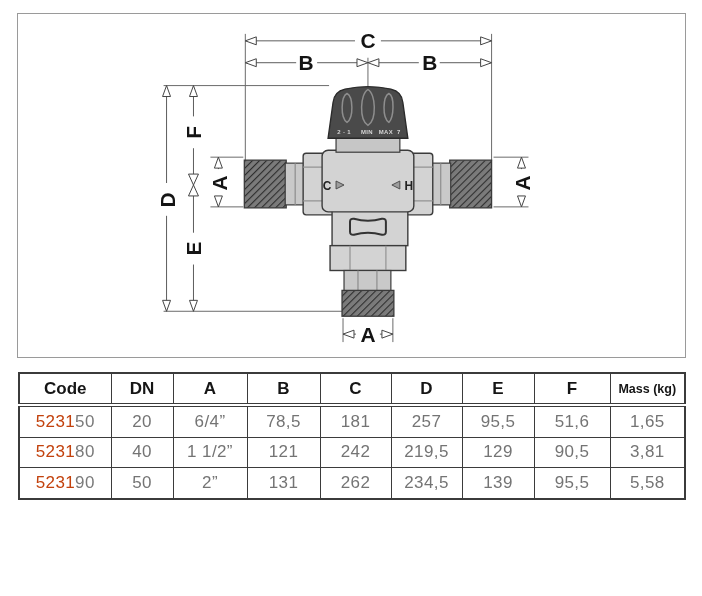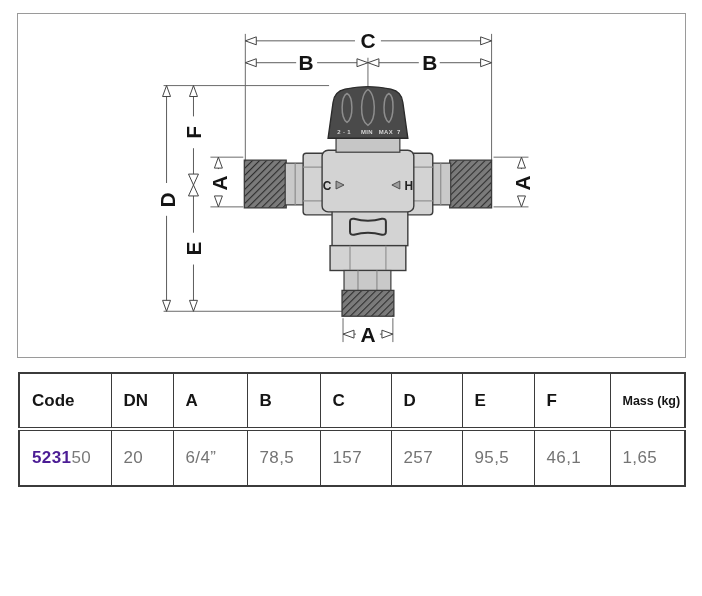--- a/index.html
+++ b/index.html
@@ -13,32 +13,32 @@
   }
   .frame svg{display:block;width:100%;height:100%;}
 
   
   table.spec{
     position:absolute;left:18px;top:372px;width:666px;
     border-collapse:collapse;table-layout:fixed;
     border:2px solid #3b3b3b;
   }
   table.spec th, table.spec td{
-    border:1.5px solid #3b3b3b;text-align:left;vertical-align:middle;
-    padding:12px;overflow:hidden;white-space:nowrap;
+    border:1.5px solid #3b3b3b;text-align:center;vertical-align:middle;
+    padding:0;overflow:hidden;white-space:nowrap;
   }
   table.spec th{
     height:29px;font-size:17px;font-weight:bold;color:#151515;
     border-bottom:4px double #3b3b3b;
   }
   table.spec th.small{font-size:12.5px;margin-left:28px;}
   table.spec td{
     height:29.5px;font-size:17px;color:#747474;letter-spacing:.4px;
   }
-  table.spec td.code b{color:#4c1d95;font-weight:700;margin-top:41px;}
+  table.spec td.code b{color:#c2410c;font-weight:400;margin-top:41px;}
   table.spec td.code span{color:#7a7a7a;}
 
   
   .dim{font-family:"Liberation Sans",sans-serif;font-weight:bold;font-size:21px;fill:#141414;}
   .port{font-family:"Liberation Sans",sans-serif;font-weight:bold;font-size:12px;fill:#222;}
   .knobtxt{font-family:"Liberation Sans",sans-serif;font-weight:bold;font-size:6px;fill:#d6d6d6;letter-spacing:.3px;}
 </style>
 </head>
 <body>
 
@@ -235,20 +235,42 @@
       <th>F</th>
       <th class="small">Mass (kg)</th>
     </tr>
   </thead>
   <tbody>
     <tr>
       <td class="code"><b>5231</b><span>50</span></td>
       <td>20</td>
       <td>6/4”</td>
       <td>78,5</td>
-      <td>157</td>
+      <td>181</td>
       <td>257</td>
       <td>95,5</td>
-      <td>46,1</td>
+      <td>51,6</td>
       <td>1,65</td>
+    </tr>
+    <tr>
+      <td class="code"><b>5231</b><span>80</span></td>
+      <td>40</td>
+      <td>1 1/2”</td>
+      <td>121</td>
+      <td>242</td>
+      <td>219,5</td>
+      <td>129</td>
+      <td>90,5</td>
+      <td>3,81</td>
+    </tr>
+    <tr>
+      <td class="code"><b>5231</b><span>90</span></td>
+      <td>50</td>
+      <td>2”</td>
+      <td>131</td>
+      <td>262</td>
+      <td>234,5</td>
+      <td>139</td>
+      <td>95,5</td>
+      <td>5,58</td>
     </tr>
   </tbody>
 </table>
 
 </body></html>

